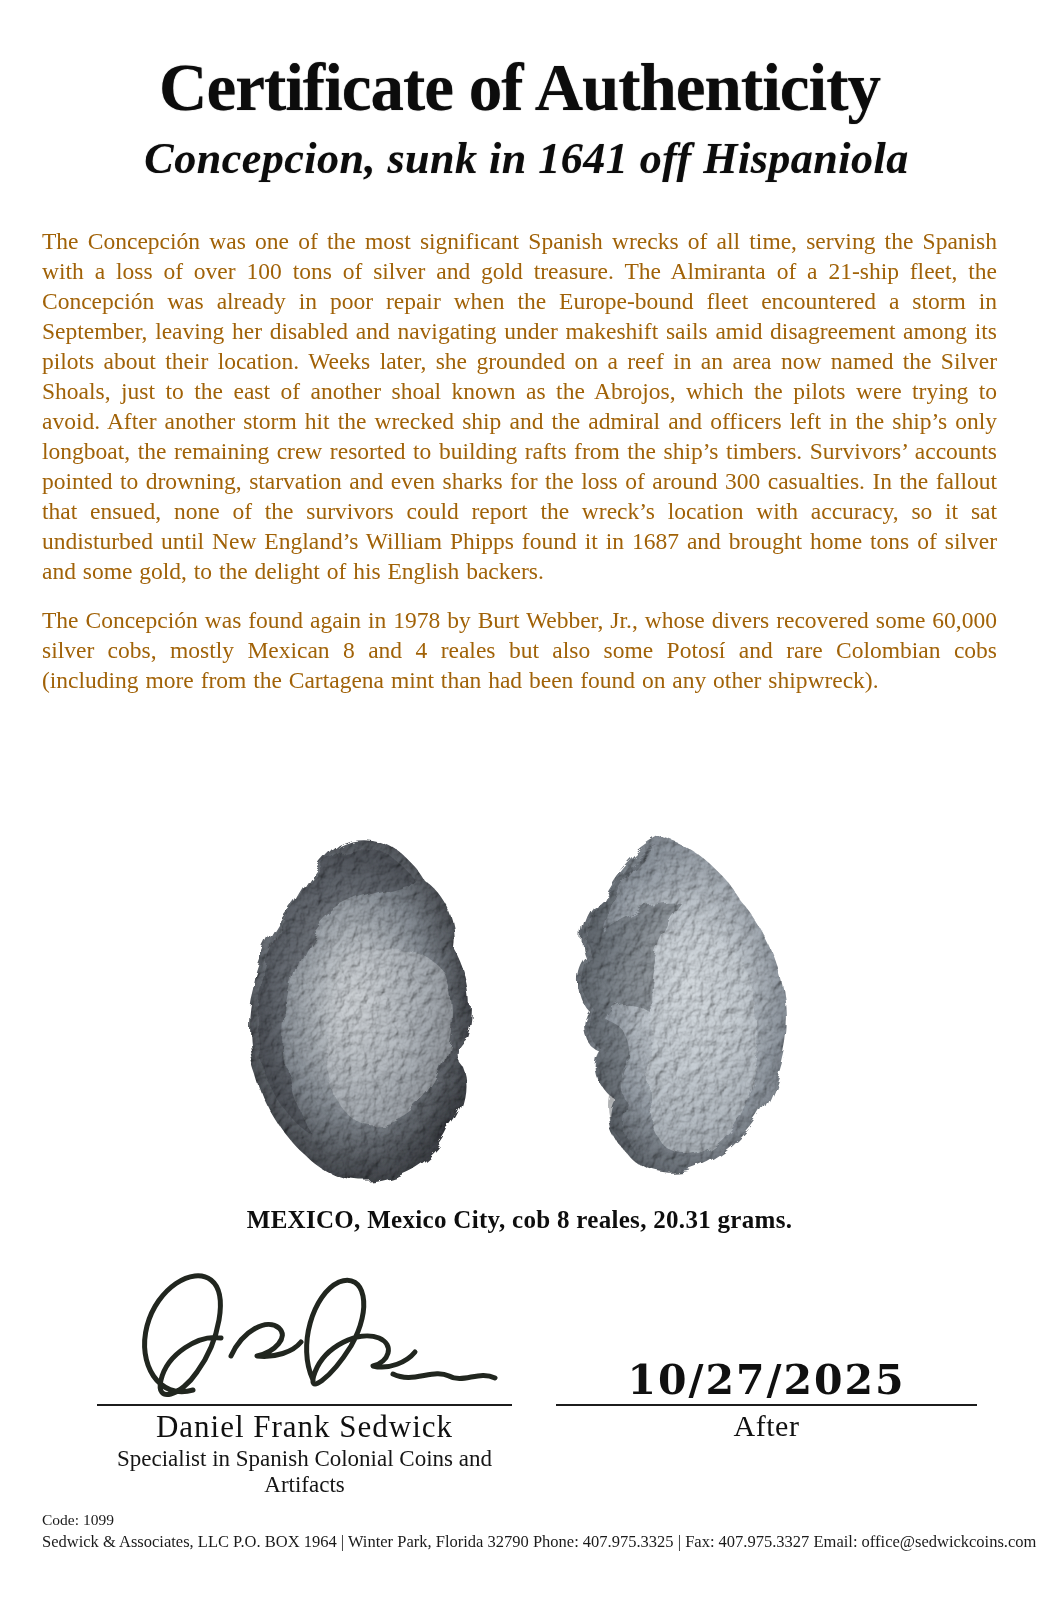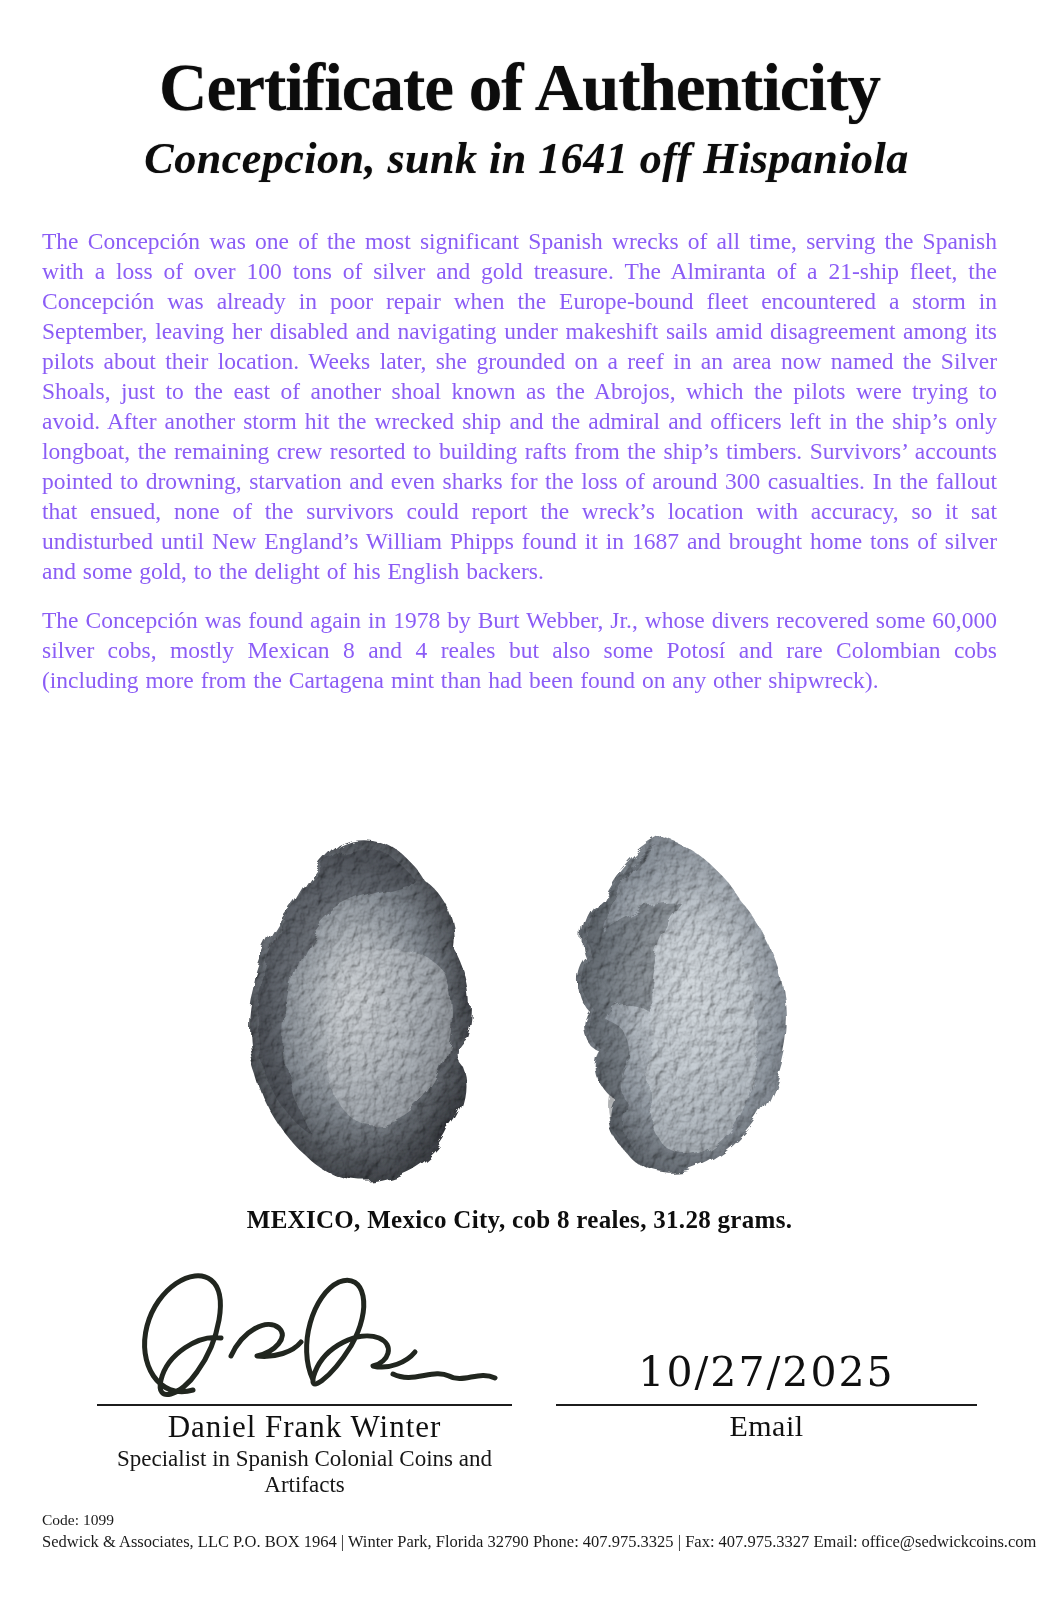--- a/index.html
+++ b/index.html
@@ -34,21 +34,21 @@
     letter-spacing:0.5px;
     color:#0c0c0c;
     text-shadow:0 0 1px rgba(10,10,10,0.45);
     padding-left:14px;
   }
   .bodytext {
     margin:42px 42px 0 42px;
     font-size:23.5px;
     line-height:30px;
     text-align:justify;
-    color:#8b5cf6;
+    color:#a16207;
   }
   .bodytext p { word-spacing:1px; }
   .bodytext p + p { margin-top:19px; }
   .coins {
     position:absolute;
     top:822px; left:0; right:0;
     text-align:center;
   }
   .caption {
     position:absolute;
@@ -76,22 +76,23 @@
     text-align:center;
   }
   .date-value {
     height:142px;
     display:flex;
     align-items:flex-end;
     justify-content:center;
     font-family:"DejaVu Serif", serif;
     font-size:41px;
     letter-spacing:2px;
-    padding-bottom:8px;
+    padding-bottom:0;
     color:#101010;
+    font-weight:bold;
   }
   .date-label { font-size:30px; margin-top:3px; letter-spacing:0.5px; color:#101010; }
   .footer {
     position:absolute;
     left:42px; right:20px; bottom:48px;
     color:#1a1a1a;
   }
   .footer-code { font-size:15.5px; }
   .footer-address { font-size:16.5px; margin-top:3px; white-space:nowrap; }
 </style>
@@ -143,40 +144,40 @@
         <path filter="url(#tex)" fill="#c7ccd1" opacity="0.5" d="M120,140 C150,122 196,124 214,150 C226,176 224,218 210,250 C196,282 166,306 138,302 C112,298 96,268 96,232 C96,196 100,156 120,140 Z"></path>
       </g>
       <g>
         <path filter="url(#tex)" fill="url(#gR)" d="M428,14 C462,22 492,48 512,80 C536,108 552,144 556,180 C560,216 550,252 534,284 C518,314 492,338 462,348 C434,356 406,346 392,326 C380,310 378,292 386,278 C370,268 362,248 372,232 C354,224 348,202 358,188 C346,174 344,150 356,136 C348,116 354,90 372,76 C384,50 404,26 428,14 Z"></path>
         <path filter="url(#tex)" fill="#4a4f55" opacity="0.4" d="M428,22 C400,40 380,74 372,110 C392,96 424,78 452,82 C430,110 416,150 420,190 C400,176 382,178 374,196 C390,200 402,216 400,236 C390,250 388,268 398,282 C390,296 392,314 402,328 C384,316 376,294 380,274 C368,262 364,244 374,230 C358,220 354,200 362,186 C350,170 350,148 360,134 C352,112 360,86 376,72 C390,48 408,30 428,22 Z"></path>
         <path filter="url(#tex)" fill="#cfd6dc" opacity="0.55" d="M440,110 C470,96 506,120 520,160 C534,202 530,252 512,290 C494,326 464,342 442,330 C422,318 416,284 420,244 C424,200 418,130 440,110 Z"></path>
       </g>
     </svg>
   </div>
 
-  <div class="caption">MEXICO, Mexico City, cob 8 reales, 31.28 grams.</div>
+  <div class="caption">MEXICO, Mexico City, cob 8 reales, 20.31 grams.</div>
 
   <div class="sig-col">
     <svg class="sig-art" width="415" height="142" viewBox="0 0 415 142">
       <g fill="none" stroke="#21261f" stroke-width="5" stroke-linecap="round" stroke-linejoin="round">
         <path d="M96,128 C62,138 40,102 50,64 C60,26 96,4 114,18 C132,32 122,80 100,110 C84,134 58,142 64,118 C70,92 102,72 124,76"></path>
         <path d="M134,94 C146,68 170,56 182,66 C192,75 178,90 160,94 C178,96 196,90 204,80"></path>
         <path d="M216,118 C200,84 216,32 242,20 C268,10 276,46 254,84 C234,116 208,136 218,110 C228,84 262,68 282,76 C298,83 292,100 276,104 C292,108 310,100 318,90"></path>
         <path d="M296,112 C316,122 336,106 352,114 C366,122 382,108 398,116"></path>
       </g>
     </svg>
     <div class="rule"></div>
-    <div class="sig-name">Daniel Frank Winter</div>
+    <div class="sig-name">Daniel Frank Sedwick</div>
     <div class="sig-role">Specialist in Spanish Colonial Coins and Artifacts</div>
   </div>
 
   <div class="date-col">
     <div class="date-value">10/27/2025</div>
     <div class="rule"></div>
-    <div class="date-label">Email</div>
+    <div class="date-label">After</div>
   </div>
 
   <div class="footer">
     <div class="footer-code">Code: 1099</div>
     <div class="footer-address">Sedwick &amp; Associates, LLC P.O. BOX 1964 | Winter Park, Florida 32790 Phone: 407.975.3325 | Fax: 407.975.3327 Email: office@sedwickcoins.com</div>
   </div>
 
 </div>
 
 </body></html>

